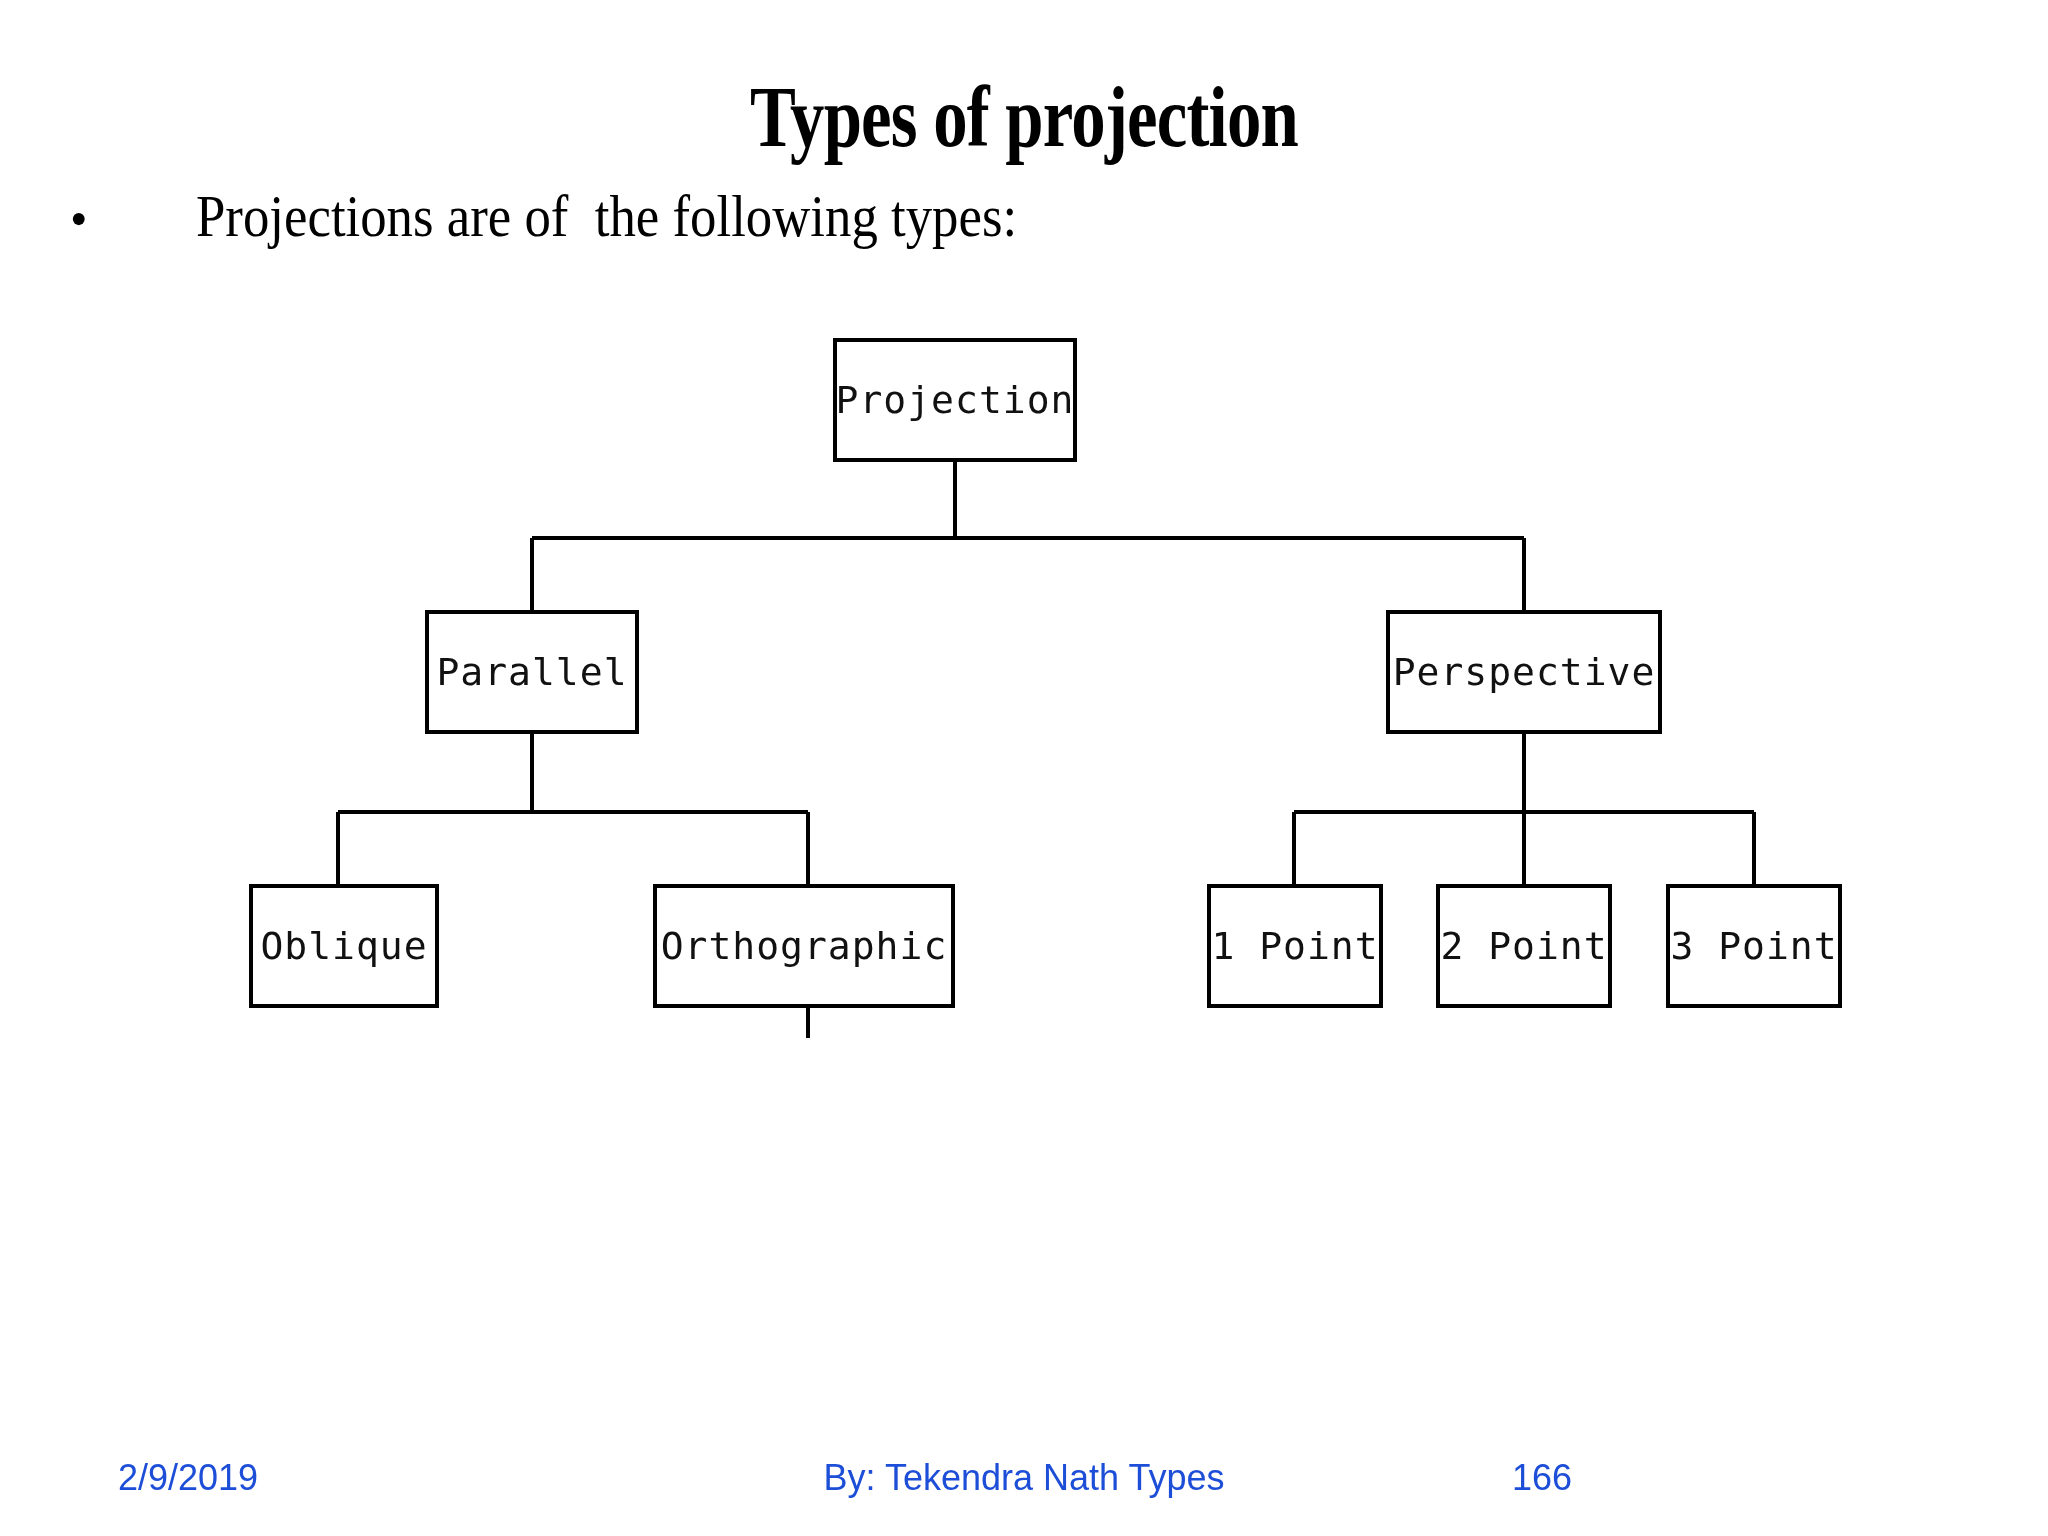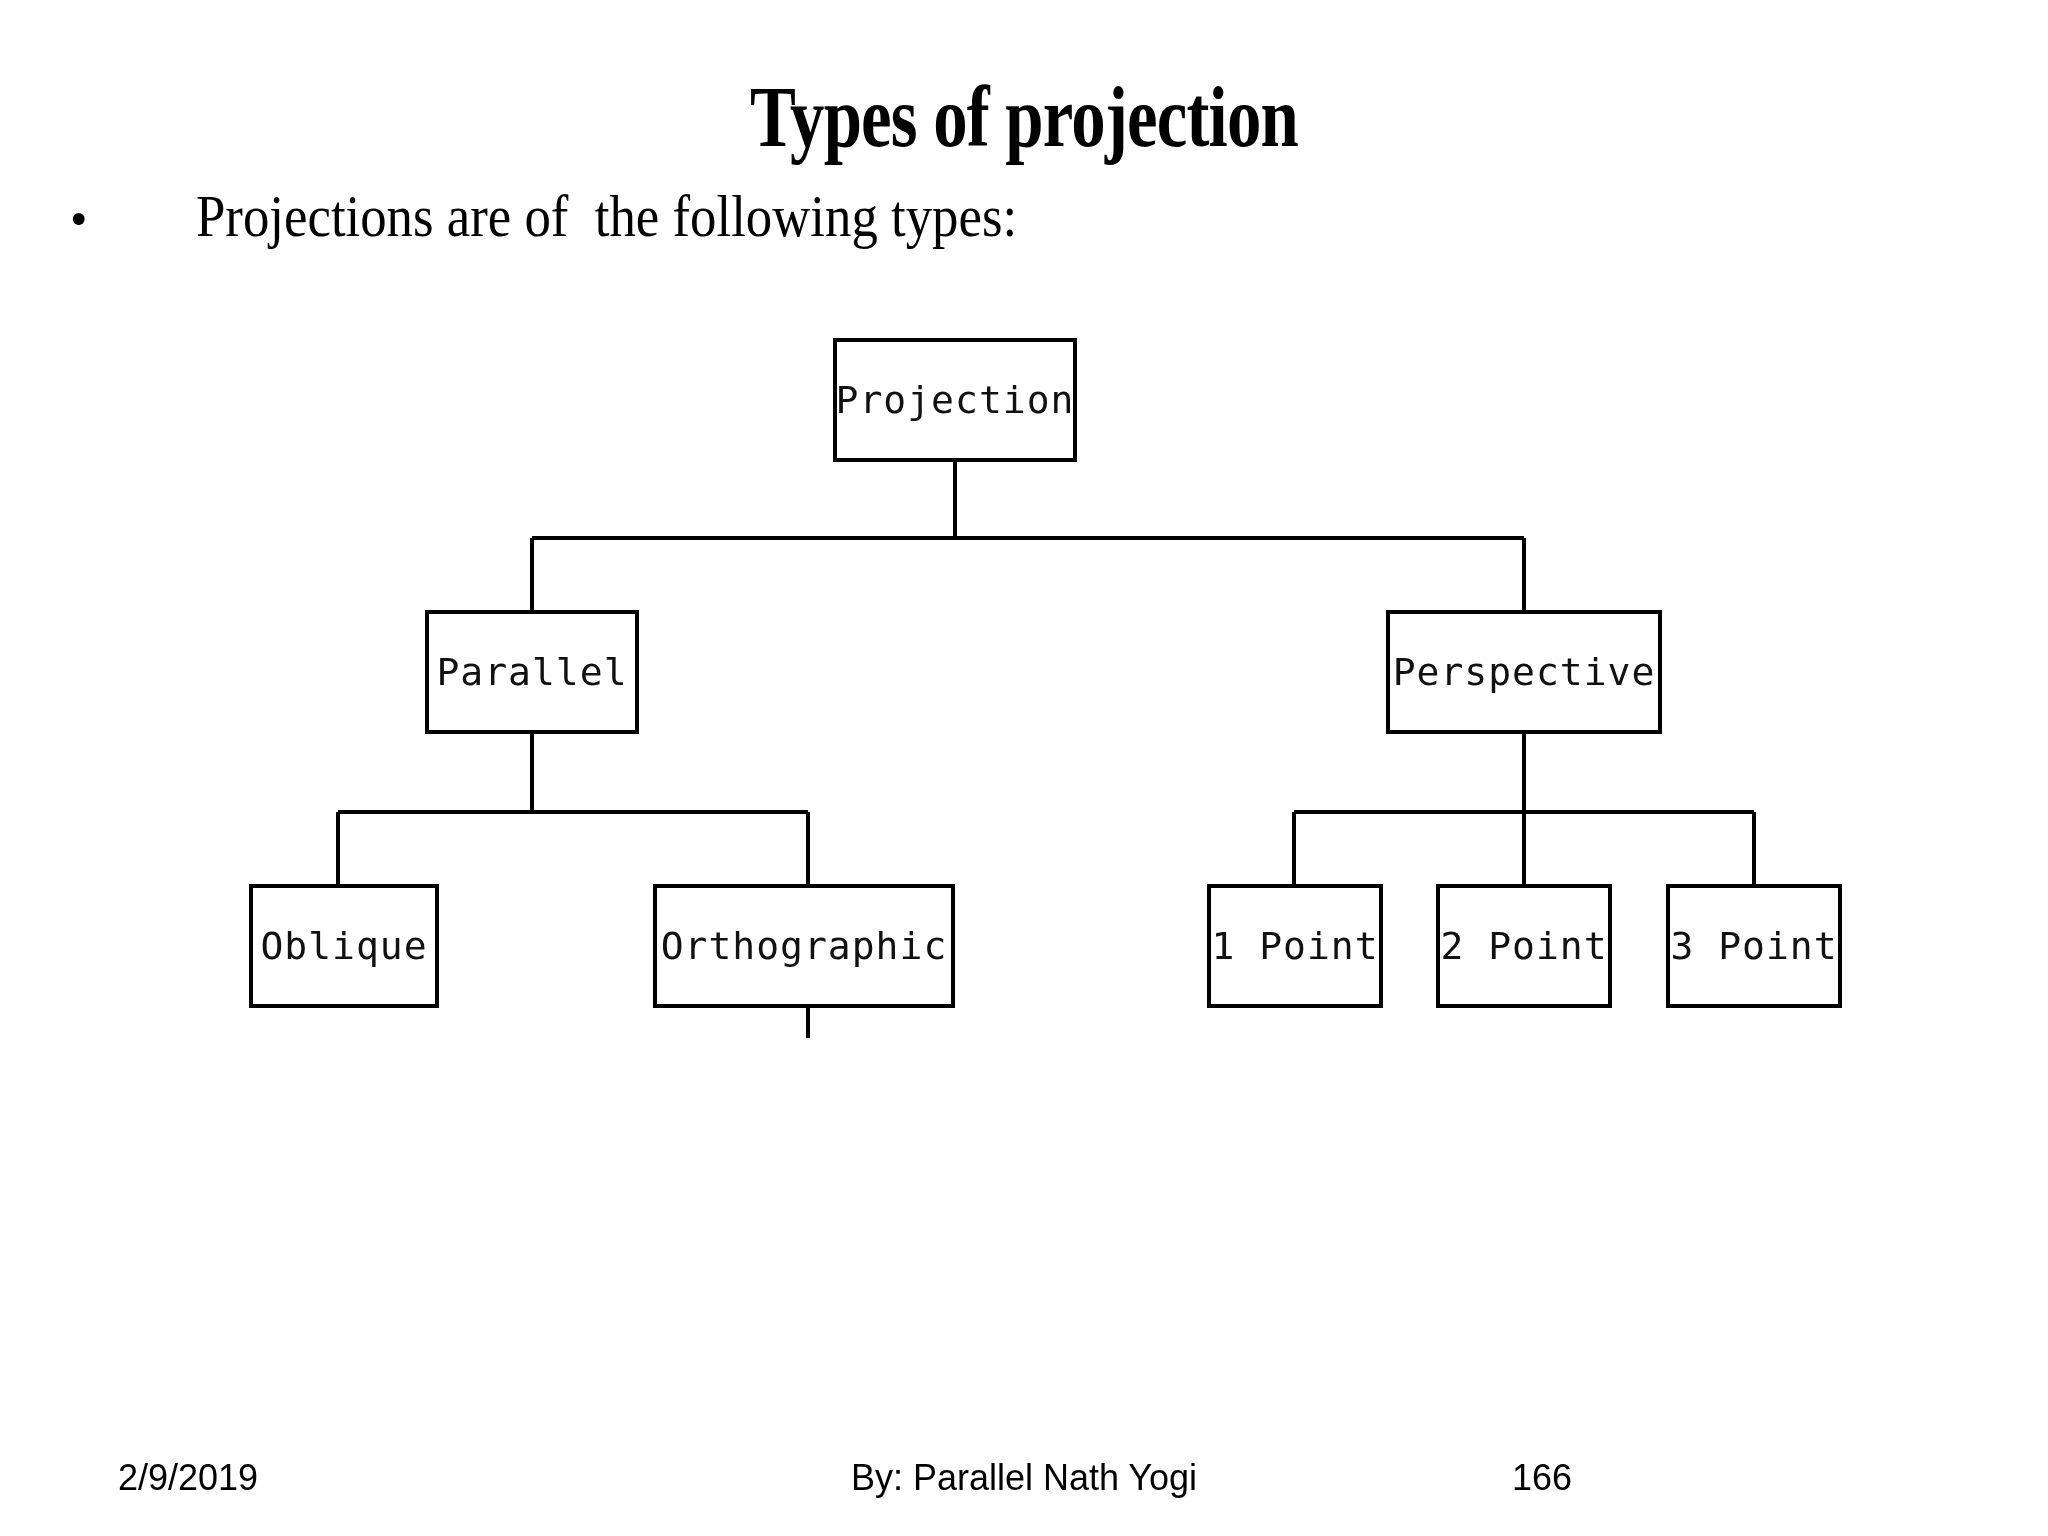--- a/index.html
+++ b/index.html
@@ -92,21 +92,21 @@
     stroke-linecap: butt;
   }
 
   
   #footer {
     position: absolute;
     left: 0;
     top: 1448px;
     width: 1683px;
     height: 60px;
-    color: #000000;
+    color: #1d4ed8;
     font-family: "Liberation Sans", "DejaVu Sans", sans-serif;
     font-size: 36px;
     line-height: 60px;
   }
   #footer-date {
     position: absolute;
     left: 118px;
     top: 0;
   }
   #footer-author {
@@ -196,17 +196,17 @@
       <g>
         <rect class="node-box" x="1655" y="566" width="172" height="120"></rect>
         <text class="node-label" x="1741" y="628">3 Point</text>
       </g>
 
     </svg>
   </div>
 
   <div id="footer">
     <span id="footer-date">2/9/2019</span>
-    <span id="footer-author">By: Parallel Nath Yogi</span>
+    <span id="footer-author">By: Tekendra Nath Types</span>
     <span id="footer-page">166</span>
   </div>
 
 </div>
 
 </body></html>

